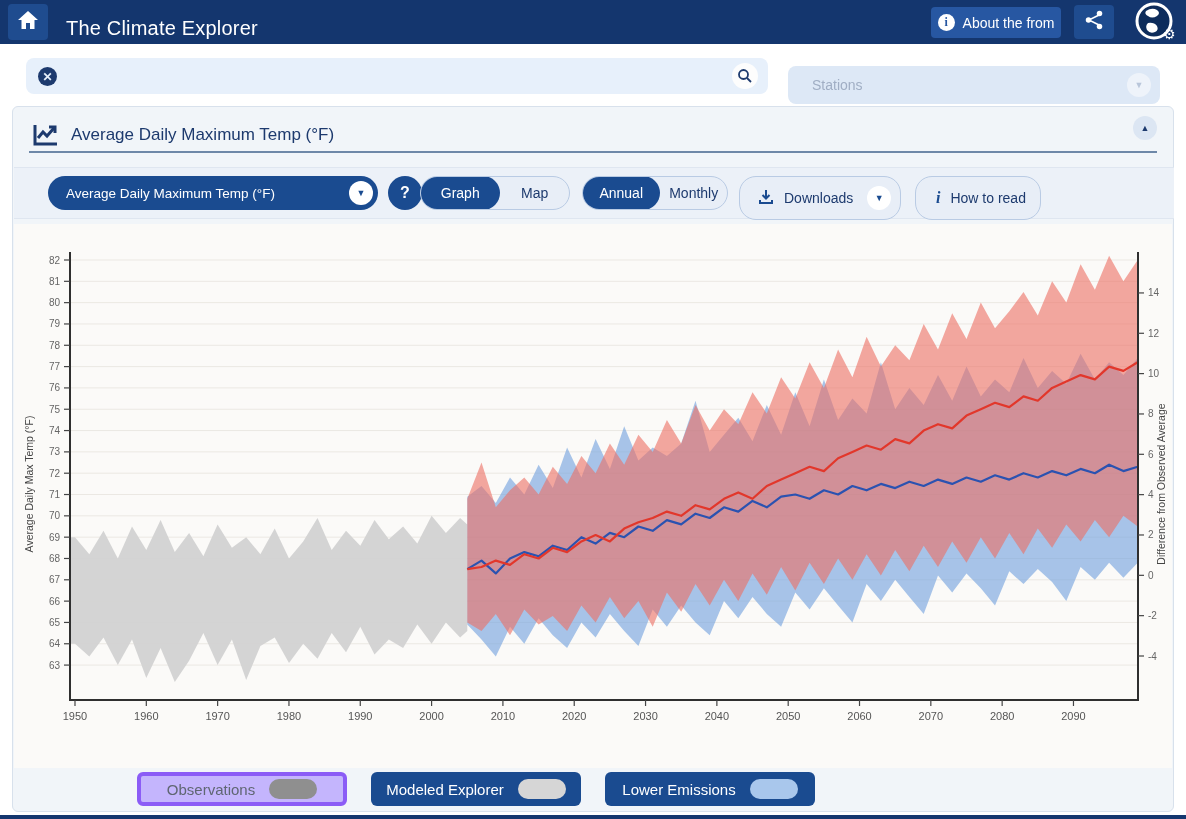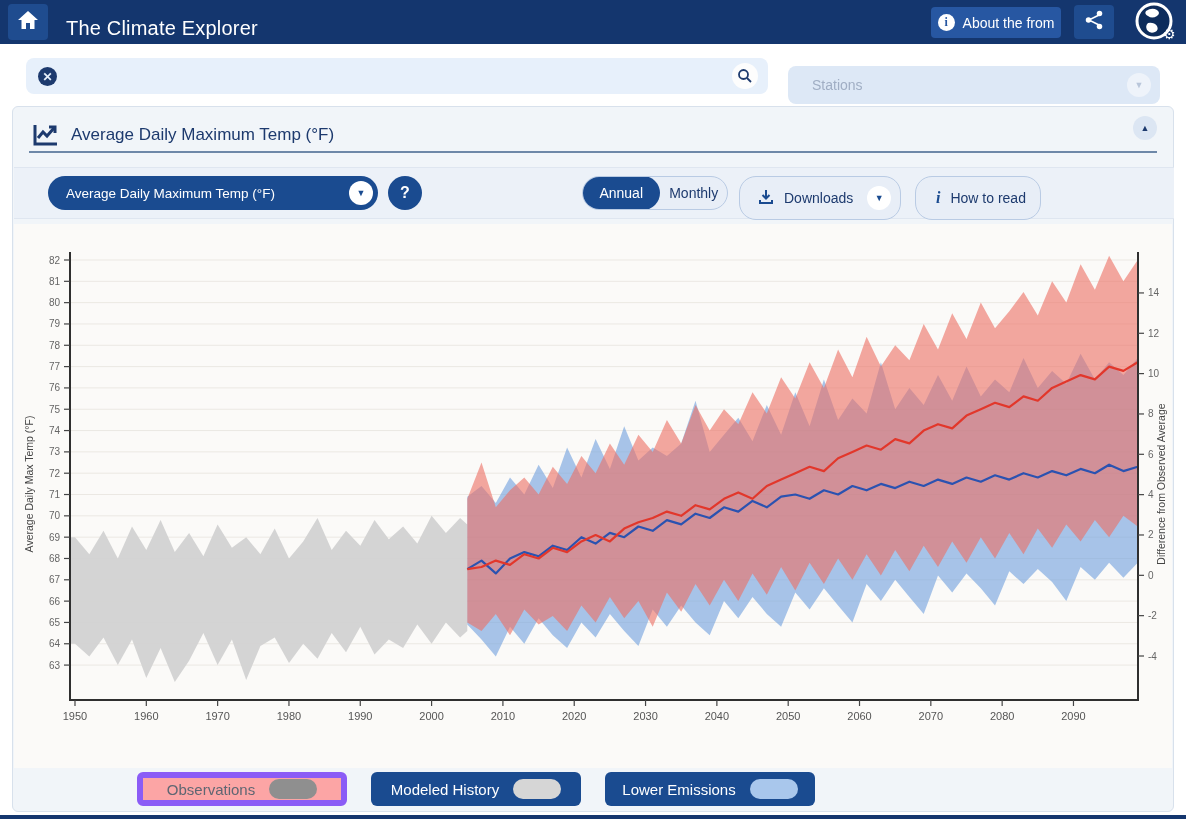--- a/index.html
+++ b/index.html
@@ -48,21 +48,21 @@
   .downloads-btn{left:725px;width:162px;}
   .howto-btn{left:901px;width:126px;}
   .howto-i{font-family:"Liberation Serif",serif;font-weight:bold;font-style:italic;color:#1a4b90;font-size:16px;}
 
   
   #chart-svg{position:absolute;left:0;top:222px;}
 
   
   .legend-row{position:absolute;left:137px;top:772px;display:flex;gap:24px;}
   .legend-btn{width:210px;height:34px;border-radius:6px;display:flex;align-items:center;justify-content:center;gap:14px;font-size:15px;cursor:pointer;box-sizing:border-box;}
-  .legend-btn.light{background:#fca5a5;border:6px solid #8b5cf6;color:#5f6672;}
+  .legend-btn.light{background:#c4b5fd;border:4px solid #8b5cf6;color:#5f6672;}
   .legend-btn.dark{background:#1a4b90;color:#fff;}
   .swatch{width:48px;height:20px;border-radius:10px;}
 
   .footer-bar{position:absolute;left:0;top:815px;width:1186px;height:4px;background:#14366e;}
 </style>
 </head>
 <body>
 
 <div class="navbar">
   <div class="home-btn">
@@ -130,20 +130,24 @@
     </div>
   <div class="card-divider"></div>
 
   <div class="controls-row">
     <div class="var-dropdown pill-dark">
       <span class="lbl">Average Daily Maximum Temp (°F)</span>
       <span class="white-chevron">▼</span>
     </div>
     <div class="help-btn">?</div>
 
+    <div class="seg view-seg">
+      <div class="on" style="width:81px">Graph</div>
+      <div class="off" style="width:69px">Map</div>
+    </div>
 
     <div class="seg period-seg">
       <div class="on" style="width:79px">Annual</div>
       <div class="off" style="width:67px">Monthly</div>
     </div>
 
     <div class="btn-pill downloads-btn">
       <span style="margin-left:18px">
         <svg width="16" height="16" viewBox="0 0 16 16">
             <path d="M8 1 V9 M4.5 6 L8 9.5 L11.5 6" stroke="#1a4b90" stroke-width="2" fill="none"></path>
@@ -282,21 +286,21 @@
     <text x="0" y="0" font-size="10.5" fill="#444" text-anchor="middle" font-family="Liberation Sans, sans-serif" transform="translate(33,262) rotate(-90)">Average Daily Max Temp (°F)</text>
     <text x="0" y="0" font-size="10.5" fill="#444" text-anchor="middle" font-family="Liberation Sans, sans-serif" transform="translate(1165,262) rotate(-90)">Difference from Observed Average</text>
   </svg>
 
 <div class="legend-row">
   <div class="legend-btn light">
     <span>Observations</span>
     <span class="swatch" style="background-color: rgb(143, 143, 143);"></span>
   </div>
   <div class="legend-btn dark">
-    <span>Modeled History</span>
+    <span>Modeled Explorer</span>
     <span class="swatch" style="background-color: rgb(214, 214, 214);"></span>
   </div>
   <div class="legend-btn dark">
     <span>Lower Emissions</span>
     <span class="swatch" style="background-color: rgb(169, 199, 236);"></span>
   </div>
 </div>
 
 <div class="footer-bar"></div>
 

